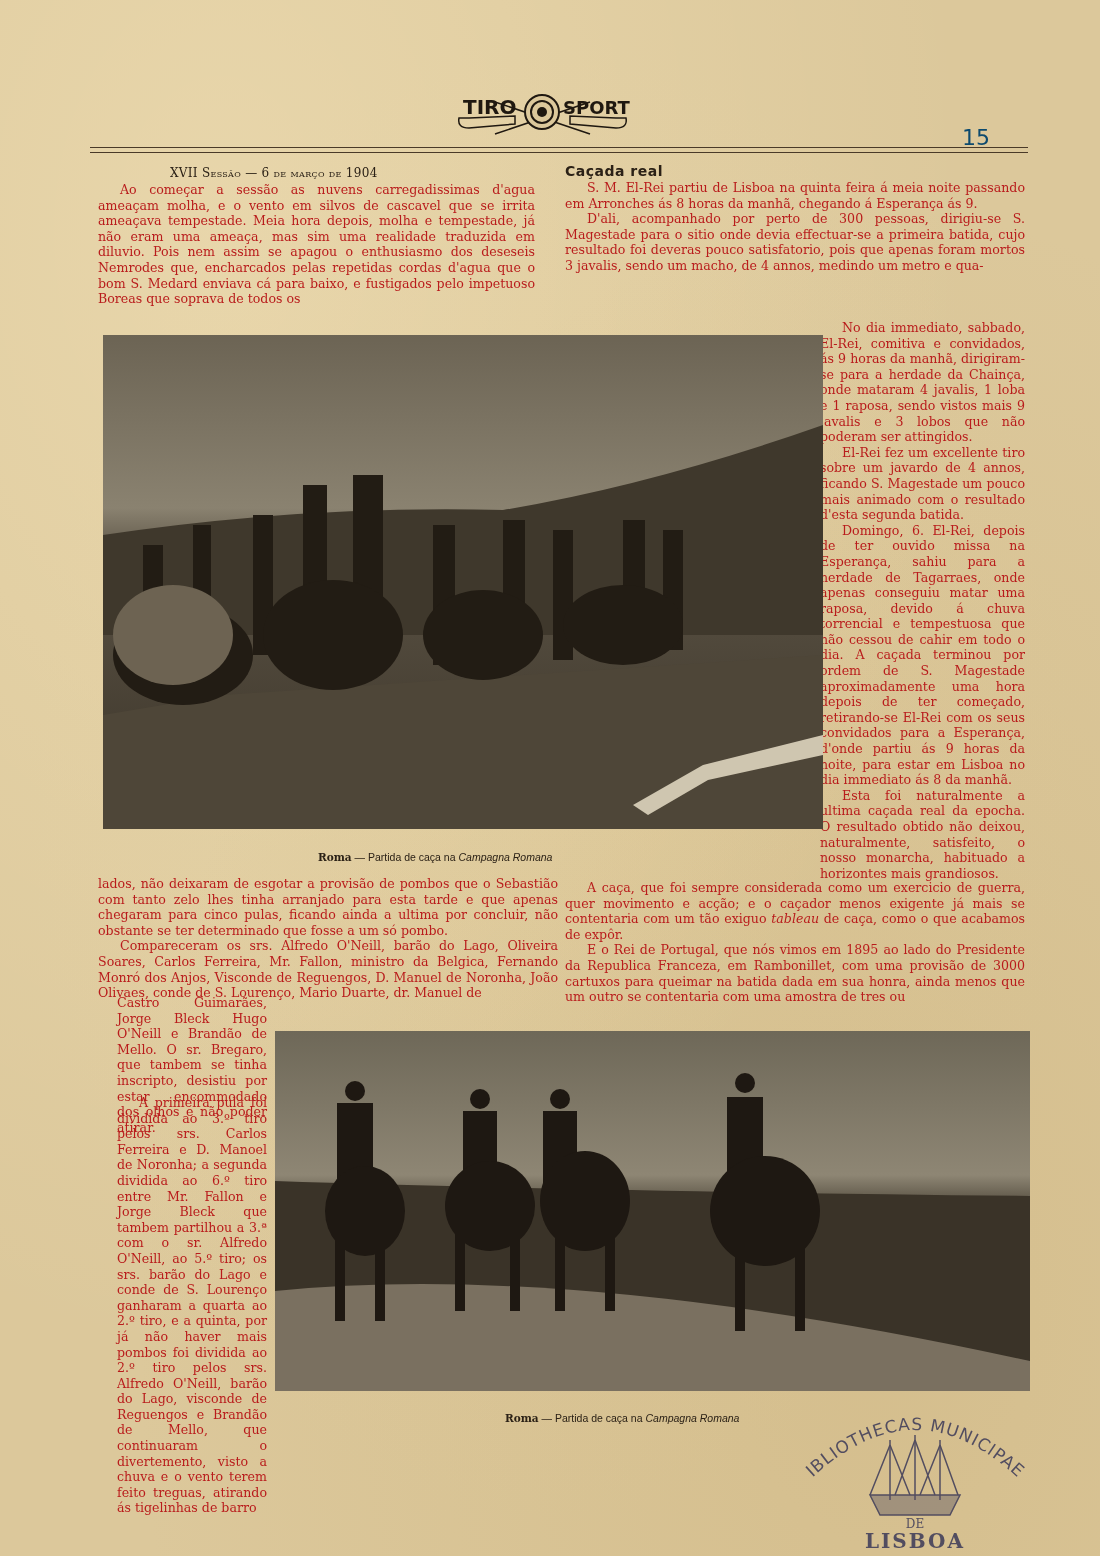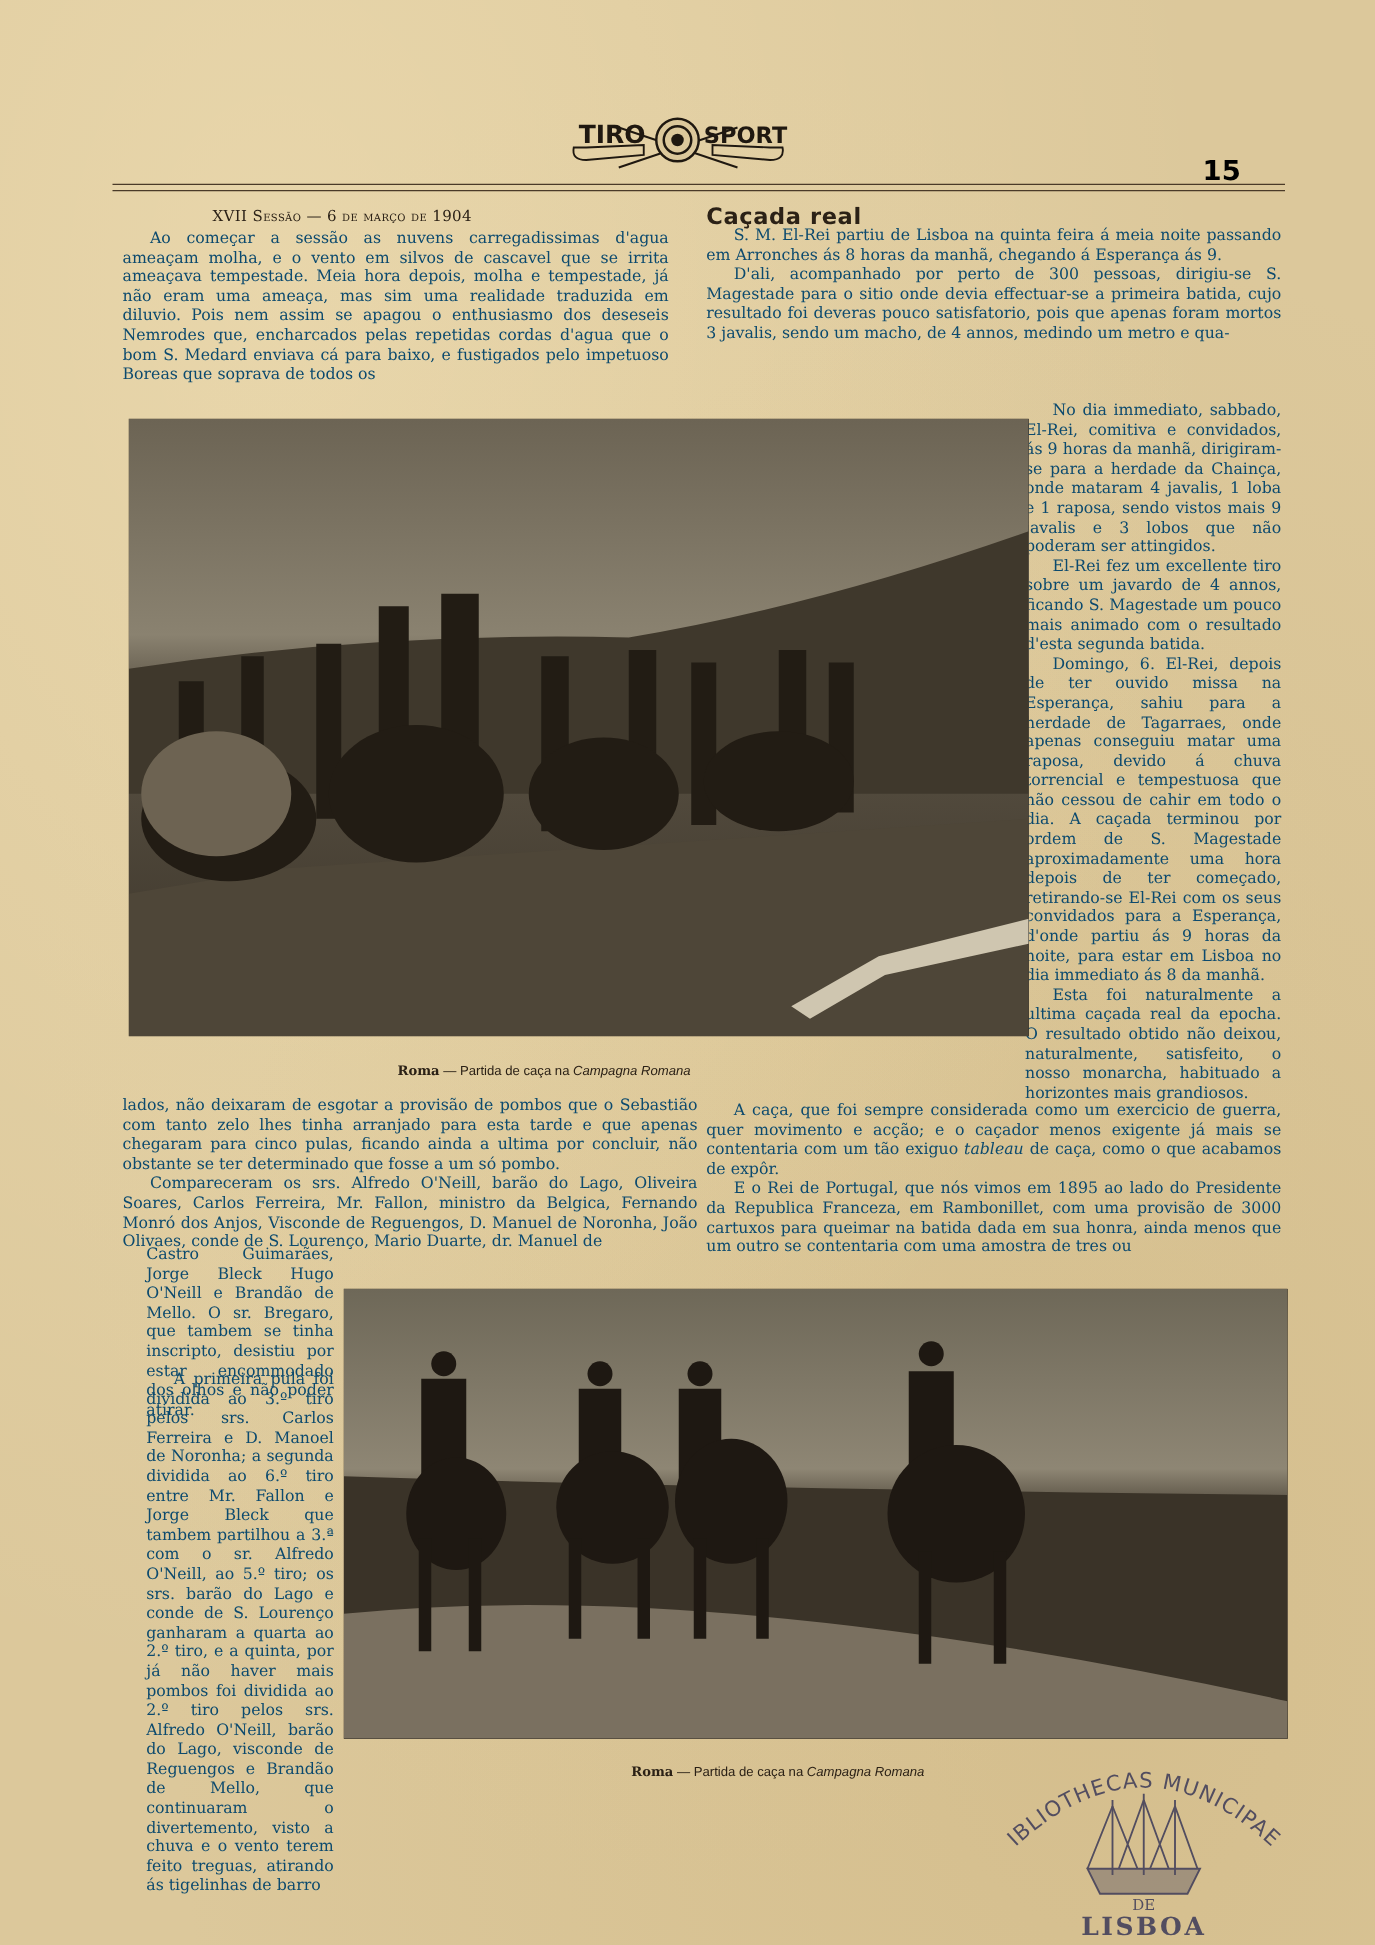--- a/index.html
+++ b/index.html
@@ -11,29 +11,29 @@
       radial-gradient(ellipse at 80% 85%, rgba(190,160,100,0.25), transparent 60%),
       radial-gradient(ellipse at 50% 50%, rgba(230,210,160,0.2), transparent 70%);
     font-family: "DejaVu Serif", "Liberation Serif", serif;
     color: #2b2116;
   }
   .abs { position: absolute; }
 
   
   .masthead { left: 455px; top: 88px; width: 175px; height: 50px; }
   .masthead svg { width: 100%; height: 100%; }
-  .page-number { left: 962px; top: 125px; font-family: "DejaVu Sans", sans-serif; font-weight: bold; font-size: 22px; color: #000000; text-align: right; }
+  .page-number { left: 962px; top: 125px; font-family: "DejaVu Sans", sans-serif; font-weight: normal; font-size: 22px; color: #0c4a6e; text-align: right; }
   .rule { left: 90px; top: 147px; width: 938px; height: 4px; border-top: 1px solid #4a3a28; border-bottom: 1px solid #4a3a28; }
 
   
-  .col { font-size: 12.6px; line-height: 15.6px; text-align: justify; color: #0c4a6e; }
+  .col { font-size: 12.6px; line-height: 15.6px; text-align: justify; color: #b91c1c; }
   .col p { margin: 0; text-indent: 22px; }
   .col p.noindent { text-indent: 0; }
   .session-head { left: 170px; top: 166px; font-size: 12px; letter-spacing: 0.3px; font-variant: small-caps; }
-  .section-title { left: 565px; top: 163px; font-family: "DejaVu Sans", sans-serif; font-weight: bold; font-size: 18px; letter-spacing: 0.5px; }
+  .section-title { left: 565px; top: 163px; font-family: "DejaVu Sans", sans-serif; font-weight: bold; font-size: 14px; letter-spacing: 0.5px; }
 
   .left-top { left: 98px; top: 182px; width: 437px; }
   .right-top { left: 565px; top: 180px; width: 460px; }
   .right-narrow { left: 820px; top: 320px; width: 205px; }
   .mid-left { left: 98px; top: 876px; width: 460px; }
   .mid-right { left: 565px; top: 880px; width: 460px; }
   .names-narrow { left: 117px; top: 995px; width: 150px; }
   .bottom-narrow { left: 117px; top: 1095px; width: 150px; }
 
   

